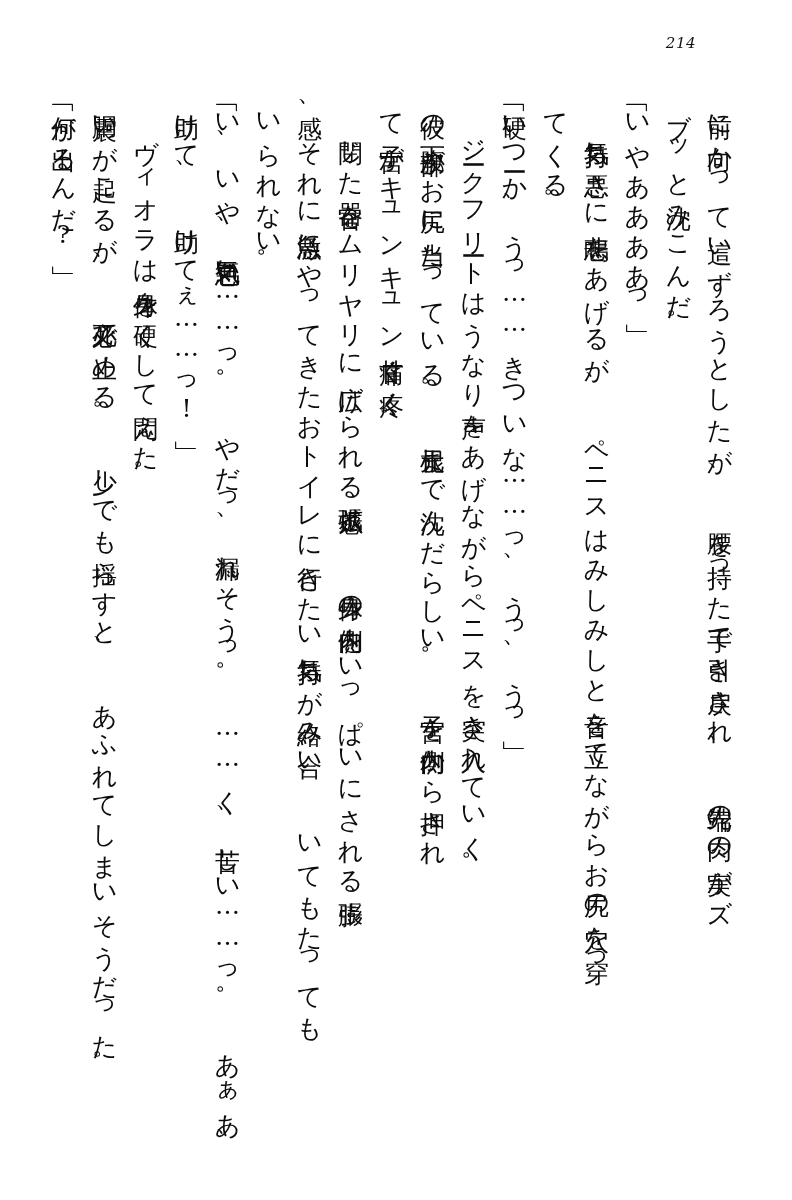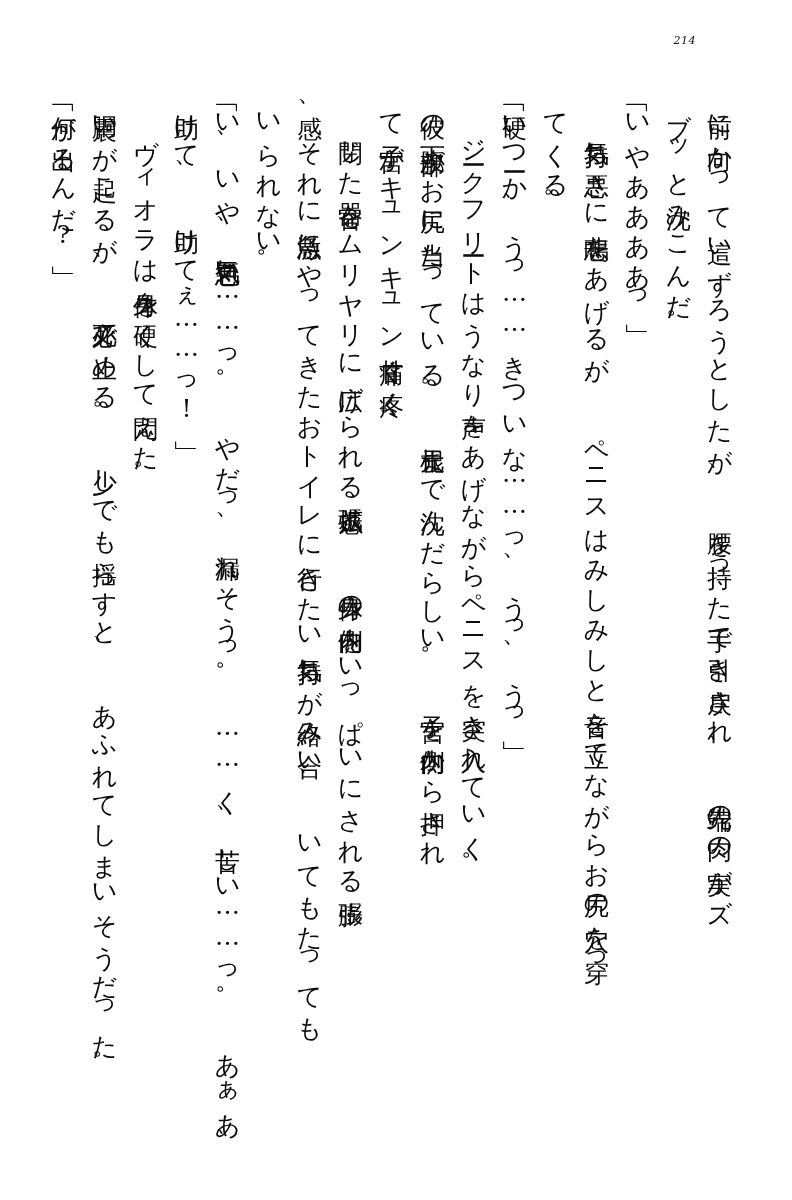--- a/index.html
+++ b/index.html
@@ -13,21 +13,21 @@
     height: 1200px;
     background: #ffffff;
     overflow: hidden;
     font-family: "DejaVu Serif", "Liberation Serif", serif;
     color: #0d0d0d;
   }
   .page-number {
     position: absolute;
     top: 34px;
     right: 96px;
-    font-size: 11px;
+    font-size: 15px;
     font-style: italic;
     font-family: "DejaVu Serif", "Liberation Serif", serif;
     color: #111;
     letter-spacing: 0.5px;
   }
   .text-body {
     position: absolute;
     top: 96px;
     right: 60px;
     left: 36px;

